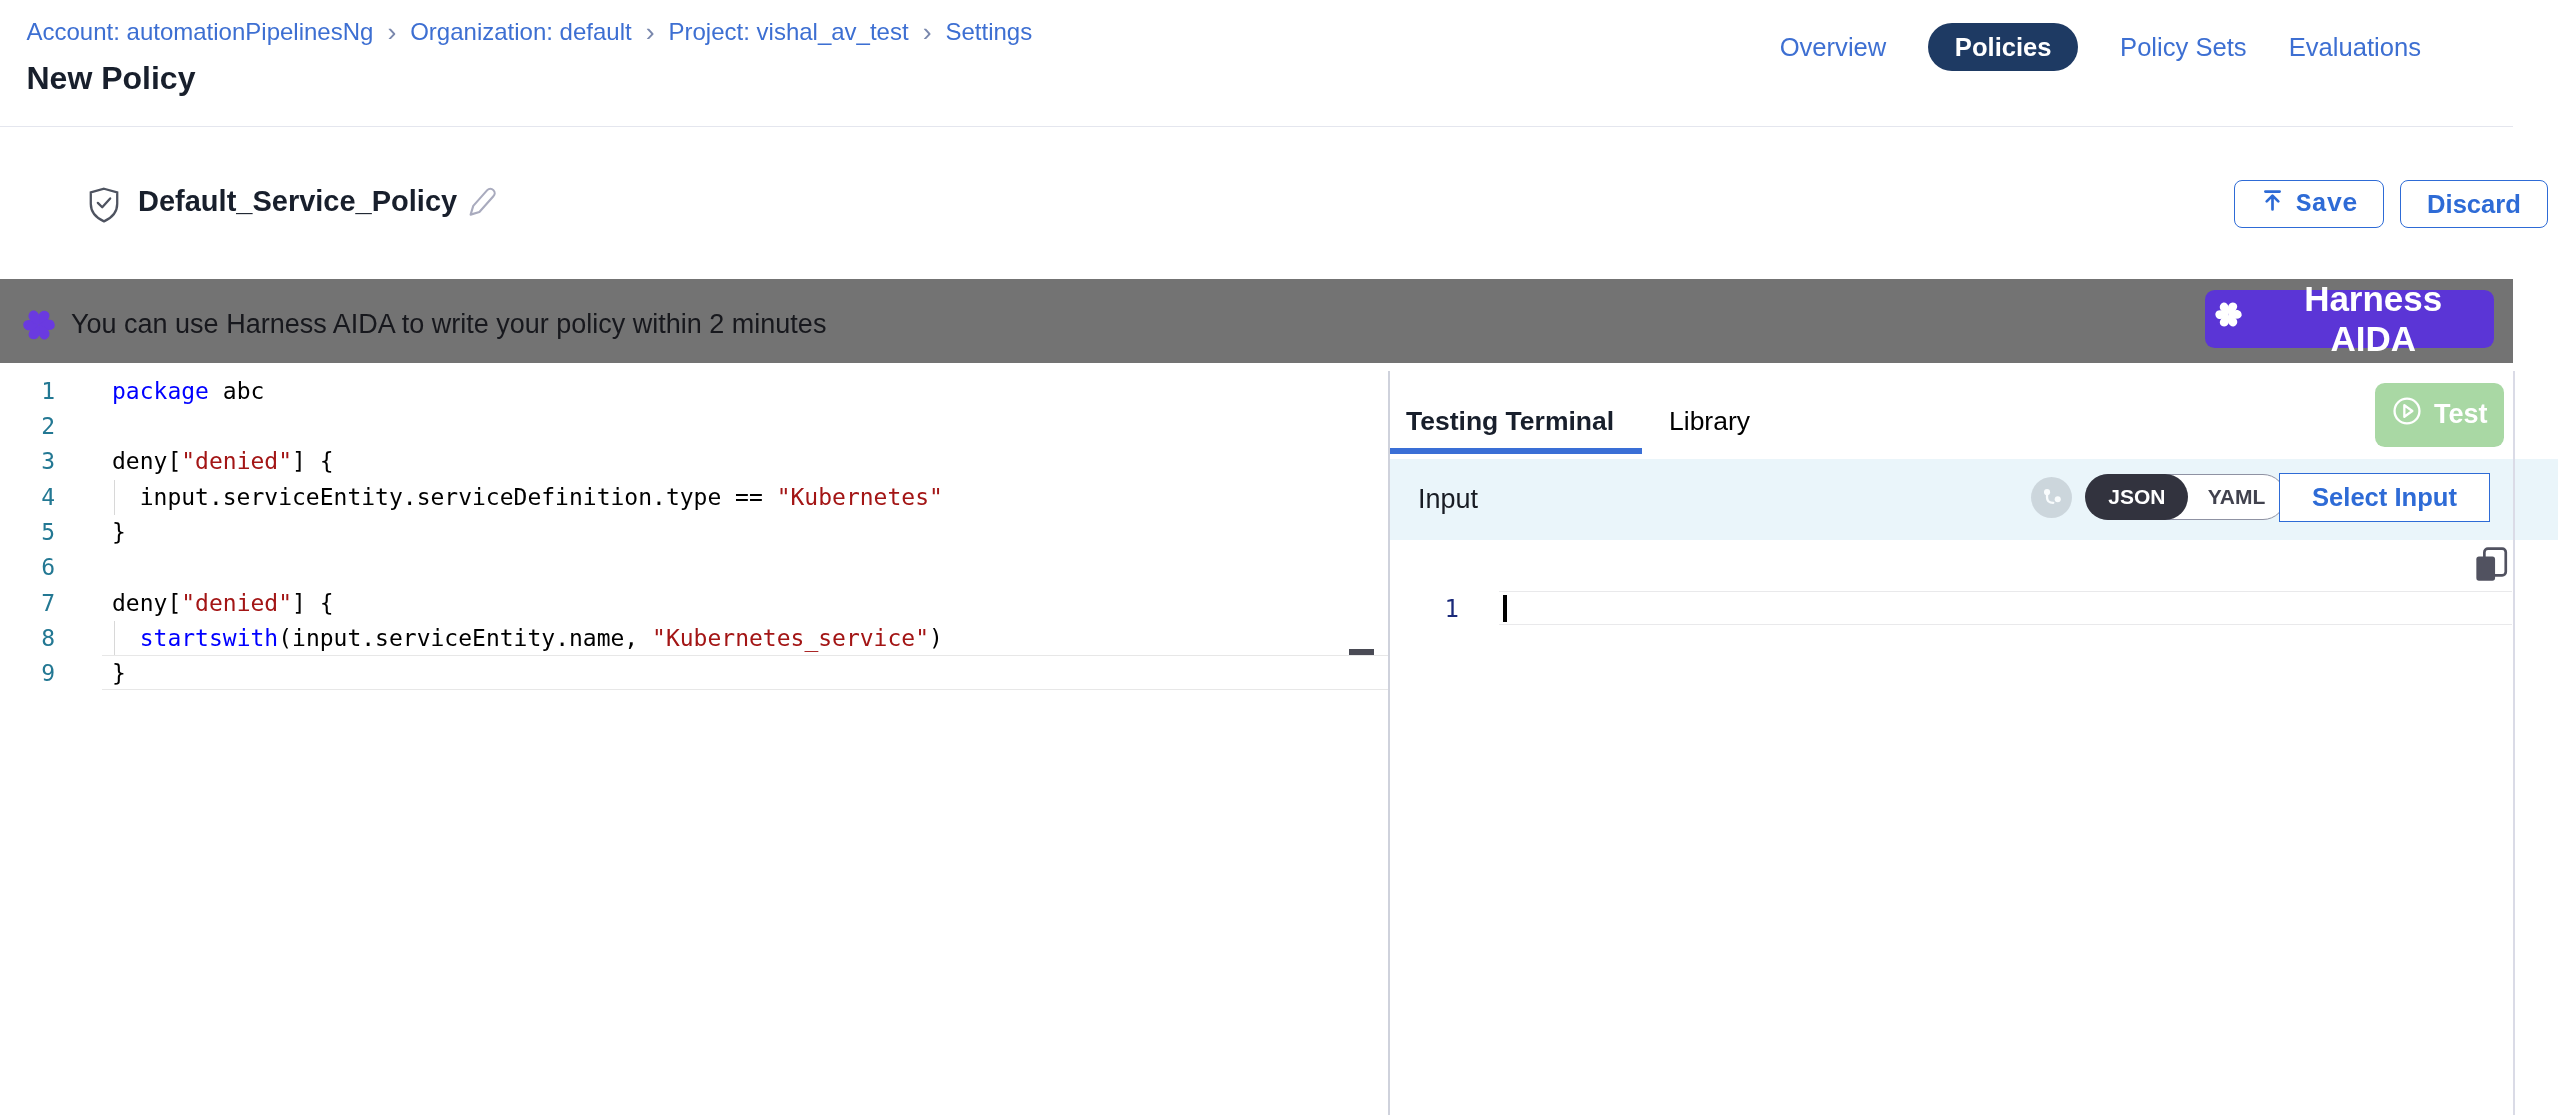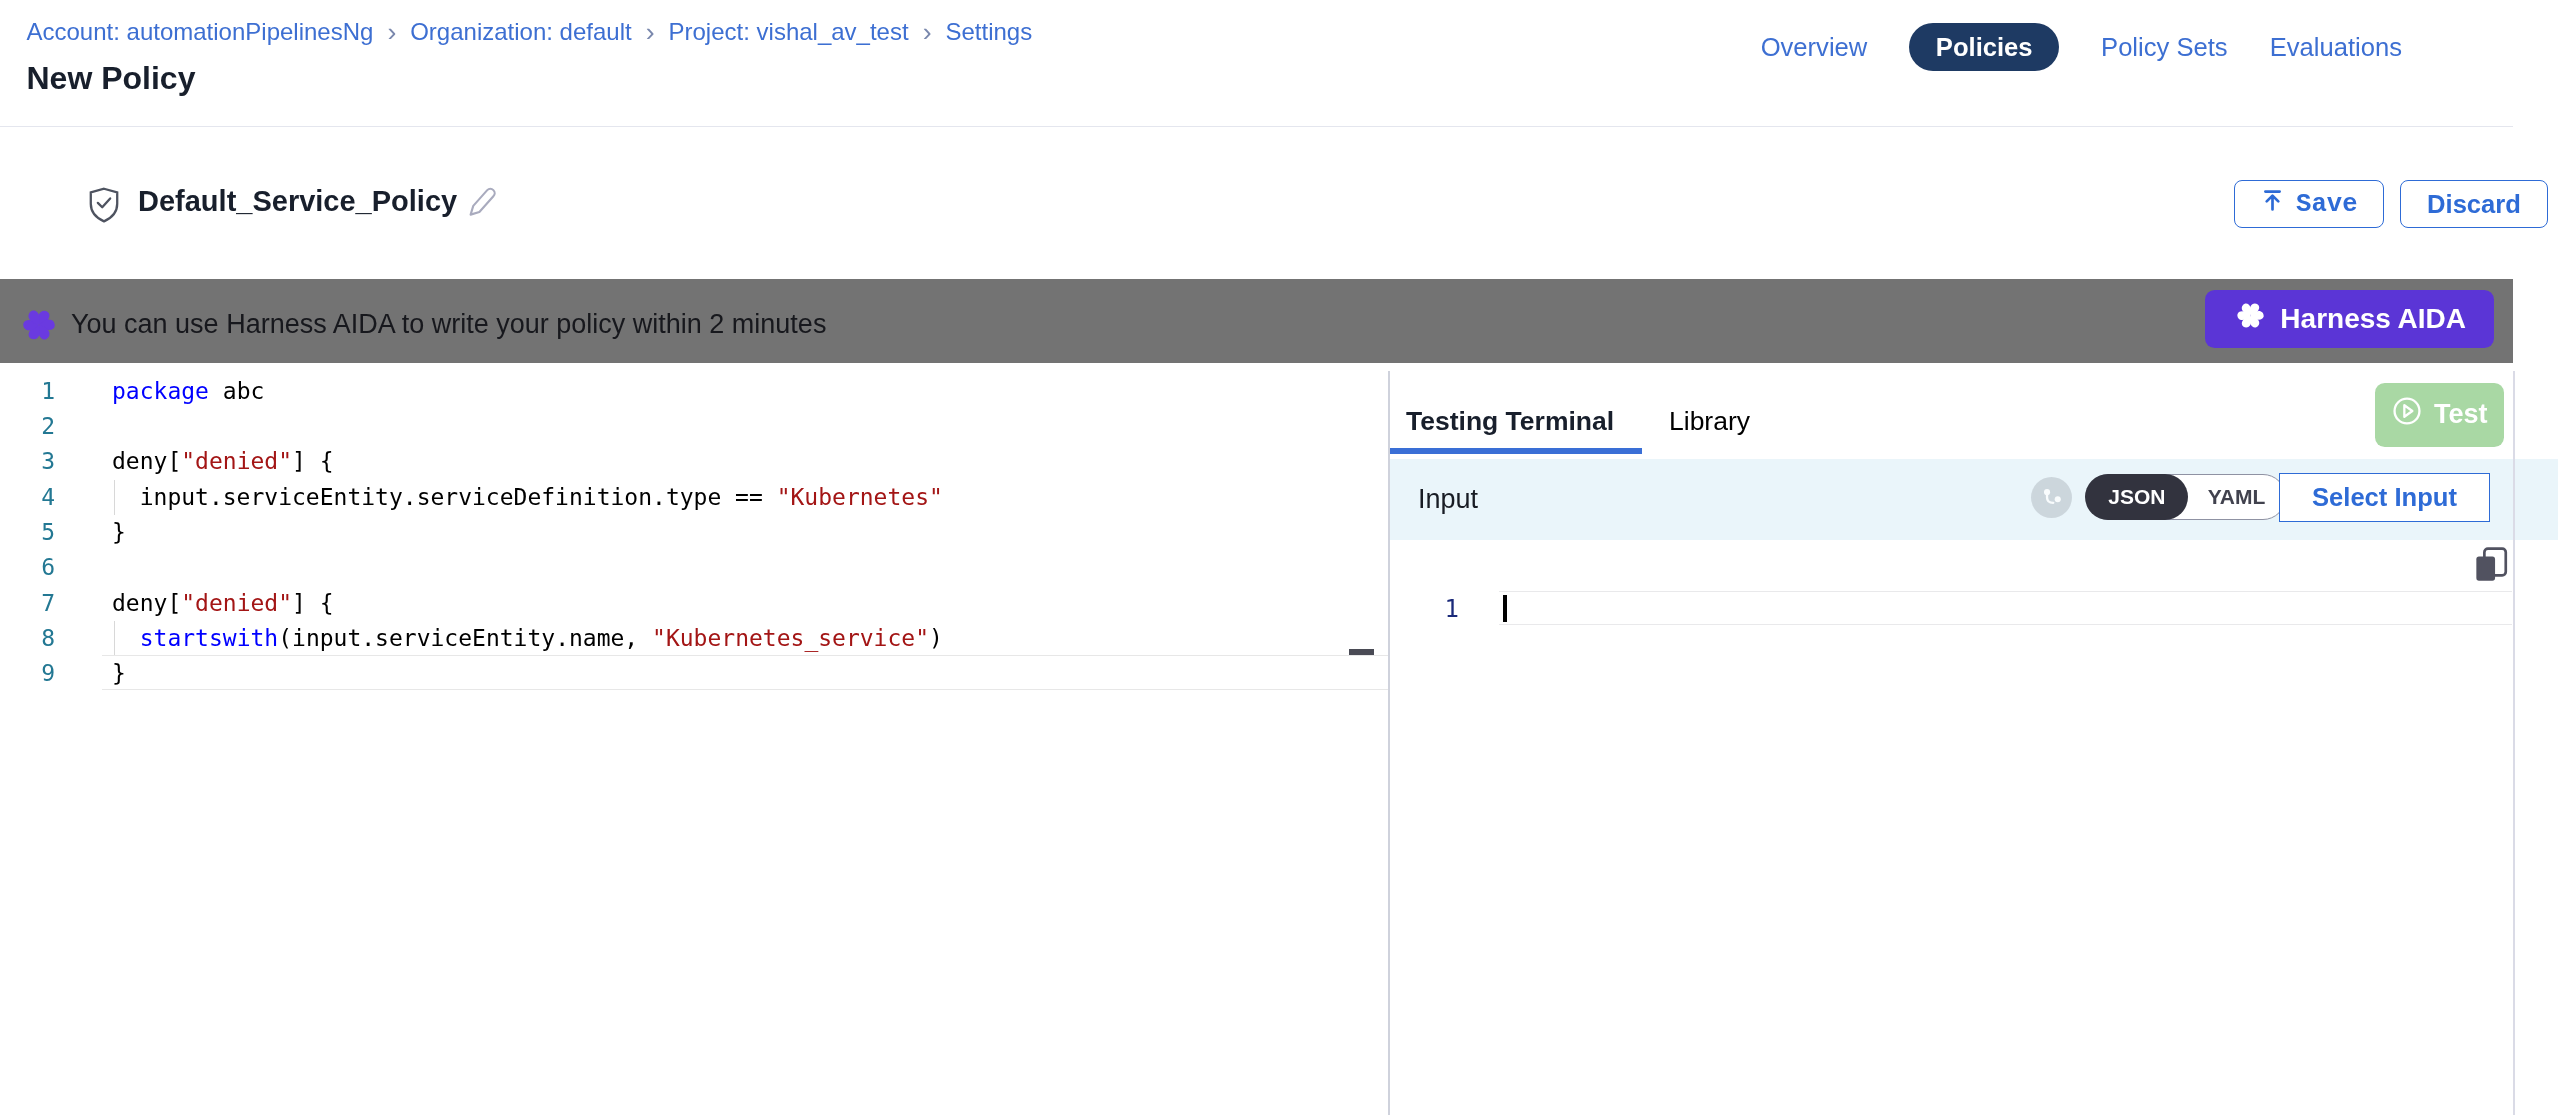--- a/index.html
+++ b/index.html
@@ -6,42 +6,42 @@
   .page{position:relative;width:2576px;height:1116px;overflow:hidden;
         font-family:"Liberation Sans",sans-serif;color:#1b2230;background:#fff;}
 
   
   .header{position:absolute;left:0;top:0;width:2513px;height:127px;background:#fff;
           border-bottom:1.8px solid #e4e6ee;box-sizing:border-box;}
   .breadcrumb{position:absolute;left:26.5px;top:17.7px;font-size:24px;display:flex;align-items:center;gap:14px;}
   .crumb{color:#3d6fd2;cursor:pointer;}
   .crumb-sep{color:#7a88ad;font-size:26.5px;line-height:24px;}
   .page-title{position:absolute;left:26.5px;top:60px;margin:0;font-size:32px;font-weight:700;color:#181f2c;}
-  .header-tabs{position:absolute;right:111px;top:23px;height:48px;display:flex;align-items:center;gap:42px;}
+  .header-tabs{position:absolute;right:92px;top:23px;height:48px;display:flex;align-items:center;gap:42px;}
   .hdr-tab{font-size:25.6px;color:#3d6fd2;font-weight:500;cursor:pointer;white-space:nowrap;}
   .hdr-tab.pill{background:#1e3a63;color:#fff;border-radius:25px;padding:9.7px 26.5px;font-weight:600;}
 
   
   .toolbar{position:absolute;left:0;top:129px;width:2513px;height:150px;background:#fff;margin-left:48px;}
   .shield-wrap{position:absolute;left:39px;top:58px;}
   .policy-name{position:absolute;left:90px;top:56px;font-size:29px;font-weight:700;color:#181f2c;}
   .pencil-wrap{position:absolute;left:418px;top:55px;cursor:pointer;}
   .btn-outline{display:flex;align-items:center;justify-content:center;gap:10.6px;
                border:1.8px solid #2e6bd6;color:#2e6bd6;background:#fff;border-radius:8px;
                font-family:"Liberation Sans",sans-serif;font-size:25.6px;font-weight:600;cursor:pointer;box-sizing:border-box;}
   .save-btn{position:absolute;left:2186px;top:51px;width:150px;height:48px;font-family:Liberation Mono, monospace;}
   .discard-btn{position:absolute;left:2352px;top:51px;width:148px;height:48px;}
 
   
   .banner{position:absolute;left:0;top:279px;width:2513px;height:84px;background:#737373;}
   .banner-flower{position:absolute;left:17.7px;top:25px;}
   .banner-text{position:absolute;left:71px;top:30px;font-size:27px;color:#17181d;}
   .aida-btn{position:absolute;left:2205px;top:10.6px;width:289px;height:58px;background:#5b35d6;color:#fff;
             border:none;border-radius:9.7px;display:flex;align-items:center;justify-content:center;gap:12.4px;
-            font-family:"Liberation Sans",sans-serif;font-size:28px;font-weight:700;cursor:pointer;}
+            font-family:"Liberation Sans",sans-serif;font-size:35px;font-weight:700;cursor:pointer;}
 
   
   .workspace{position:absolute;left:0;top:371px;width:2576px;height:745px;background:#fff;}
   .v-divider{position:absolute;left:1388px;top:0;width:1.8px;height:745px;background:#cfd2dc;}
   .right-gutter-line{position:absolute;left:2513px;top:0;width:1.8px;height:927px;background:#dadbe6;}
 
   
   .code-editor{position:absolute;left:0;top:0;width:1388px;height:745px;background:#fff;
                font-family:"DejaVu Sans Mono",monospace;font-size:23px;}
   .gutter-num{position:absolute;left:0;width:55px;height:35px;line-height:35px;text-align:right;color:#237893;}

